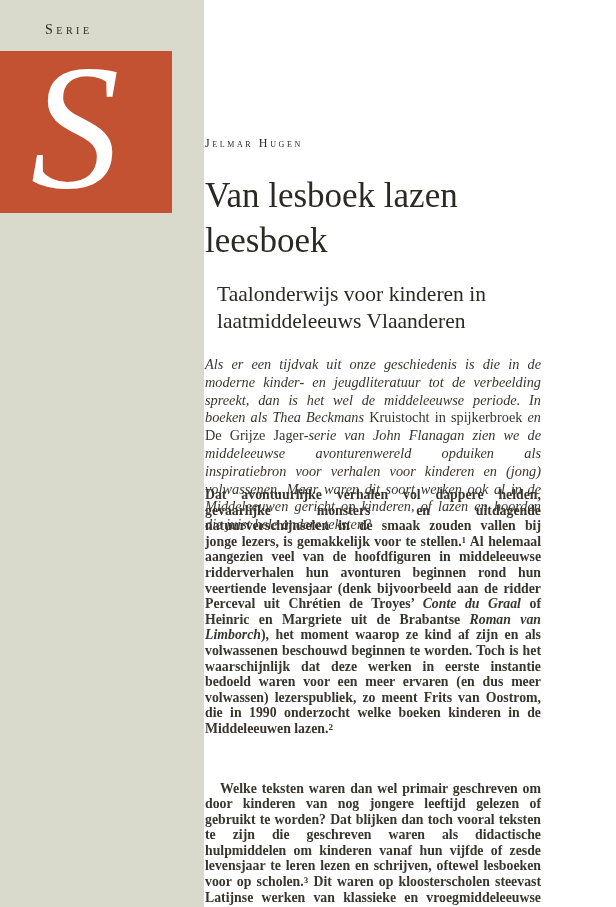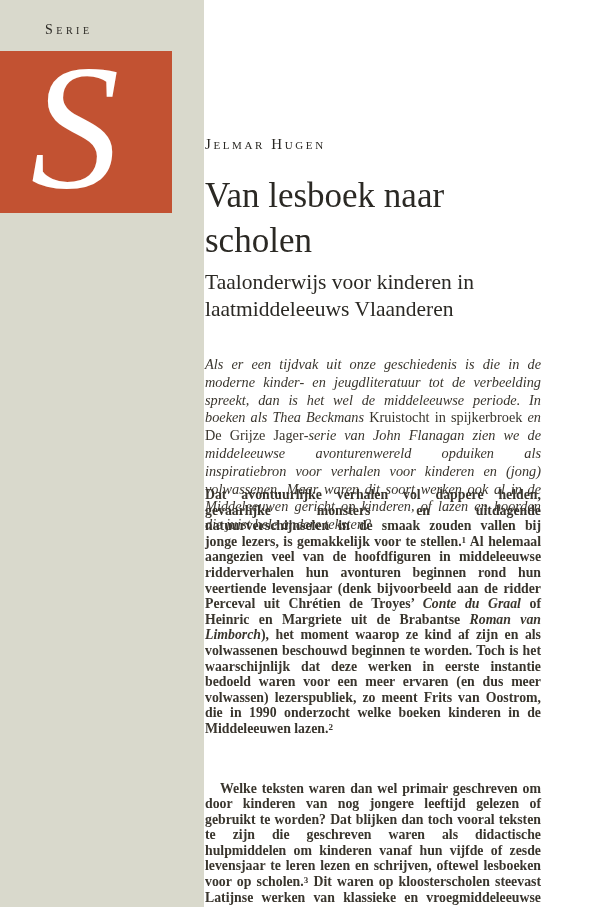--- a/index.html
+++ b/index.html
@@ -35,21 +35,21 @@
     font-size:178px;
     line-height:150px;
     color:#ffffff;
     padding-right:22px;
     padding-bottom:10px;
   }
   
   .content{position:absolute;left:205px;width:336px;}
   .author{
     top:136px;
-    font-size:15px;
+    font-size:12px;
     font-variant:small-caps;
     letter-spacing:2.6px;
     color:var(--text-dark,#2b2924);
   }
   .title{
     top:173px;
     font-size:35px;
     line-height:45px;
     color:var(--text-dark,#2b2924);
   }
@@ -92,23 +92,23 @@
 
   <div class="sidebar">
     <div class="series-label">Serie</div>
     <div class="initial-box">
       <span class="initial">S</span>
     </div>
   </div>
 
   <div class="content author">Jelmar Hugen</div>
 
-  <h1 class="content title" style="margin:0;font-weight:normal;">Van lesboek naar scholen</h1>
+  <h1 class="content title" style="margin:0;font-weight:normal;">Van lesboek lazen leesboek</h1>
 
-  <h2 class="content subtitle" style="margin:0;font-weight:normal;">Taalonderwijs voor kinderen in laatmiddeleeuws Vlaanderen</h2>
+  <h2 class="content subtitle" style="margin:12px;font-weight:normal;">Taalonderwijs voor kinderen in laatmiddeleeuws Vlaanderen</h2>
 
   <div class="content intro"><span class="it">Als er een tijdvak uit onze geschiedenis is die in de moderne kinder- en jeugdliteratuur tot de verbeelding spreekt, dan is het wel de middeleeuwse periode. In boeken als Thea Beckmans </span><span class="roman">Kruistocht in spijkerbroek</span><span class="it"> en </span><span class="roman">De Grijze Jager</span><span class="it">-serie van John Flanagan zien we de middeleeuwse avonturenwereld opduiken als inspiratiebron voor verhalen voor kinderen en (jong) volwassenen. Maar waren dit soort werken ook al in de Middeleeuwen gericht op kinderen, of lazen en hoorden die juist hele andere teksten?</span></div>
 
   <div class="content body-text">
       <p><span>Dat avontuurlijke verhalen vol dappere helden, gevaarlijke monsters en uitdagende natuurverschijnselen in de smaak zouden vallen bij jonge lezers, is gemakkelijk voor te stellen.</span><sup class="fnref">1</sup><span> Al helemaal aangezien veel van de hoofdfiguren in middeleeuwse ridderverhalen hun avonturen beginnen rond hun veertiende levensjaar (denk bijvoorbeeld aan de ridder Perceval uit Chrétien de Troyes’ </span><span class="it">Conte du Graal</span><span> of Heinric en Margriete uit de Brabantse </span><span class="it">Roman van Limborch</span><span>), het moment waarop ze kind af zijn en als volwassenen beschouwd beginnen te worden. Toch is het waarschijnlijk dat deze werken in eerste instantie bedoeld waren voor een meer ervaren (en dus meer volwassen) lezerspubliek, zo meent Frits van Oostrom, die in 1990 onderzocht welke boeken kinderen in de Middeleeuwen lazen.</span><sup class="fnref">2</sup></p>
       <p class="indent"><span>Welke teksten waren dan wel primair geschreven om door kinderen van nog jongere leeftijd gelezen of gebruikt te worden? Dat blijken dan toch vooral teksten te zijn die geschreven waren als didactische hulpmiddelen om kinderen vanaf hun vijfde of zesde levensjaar te leren lezen en schrijven, oftewel lesboeken voor op scholen.</span><sup class="fnref">3</sup><span> Dit waren op kloosterscholen steevast Latijnse werken van klassieke en vroegmiddeleeuwse autoriteiten, zoals onder meer de</span></p>
     </div>
 
 </div>
 

